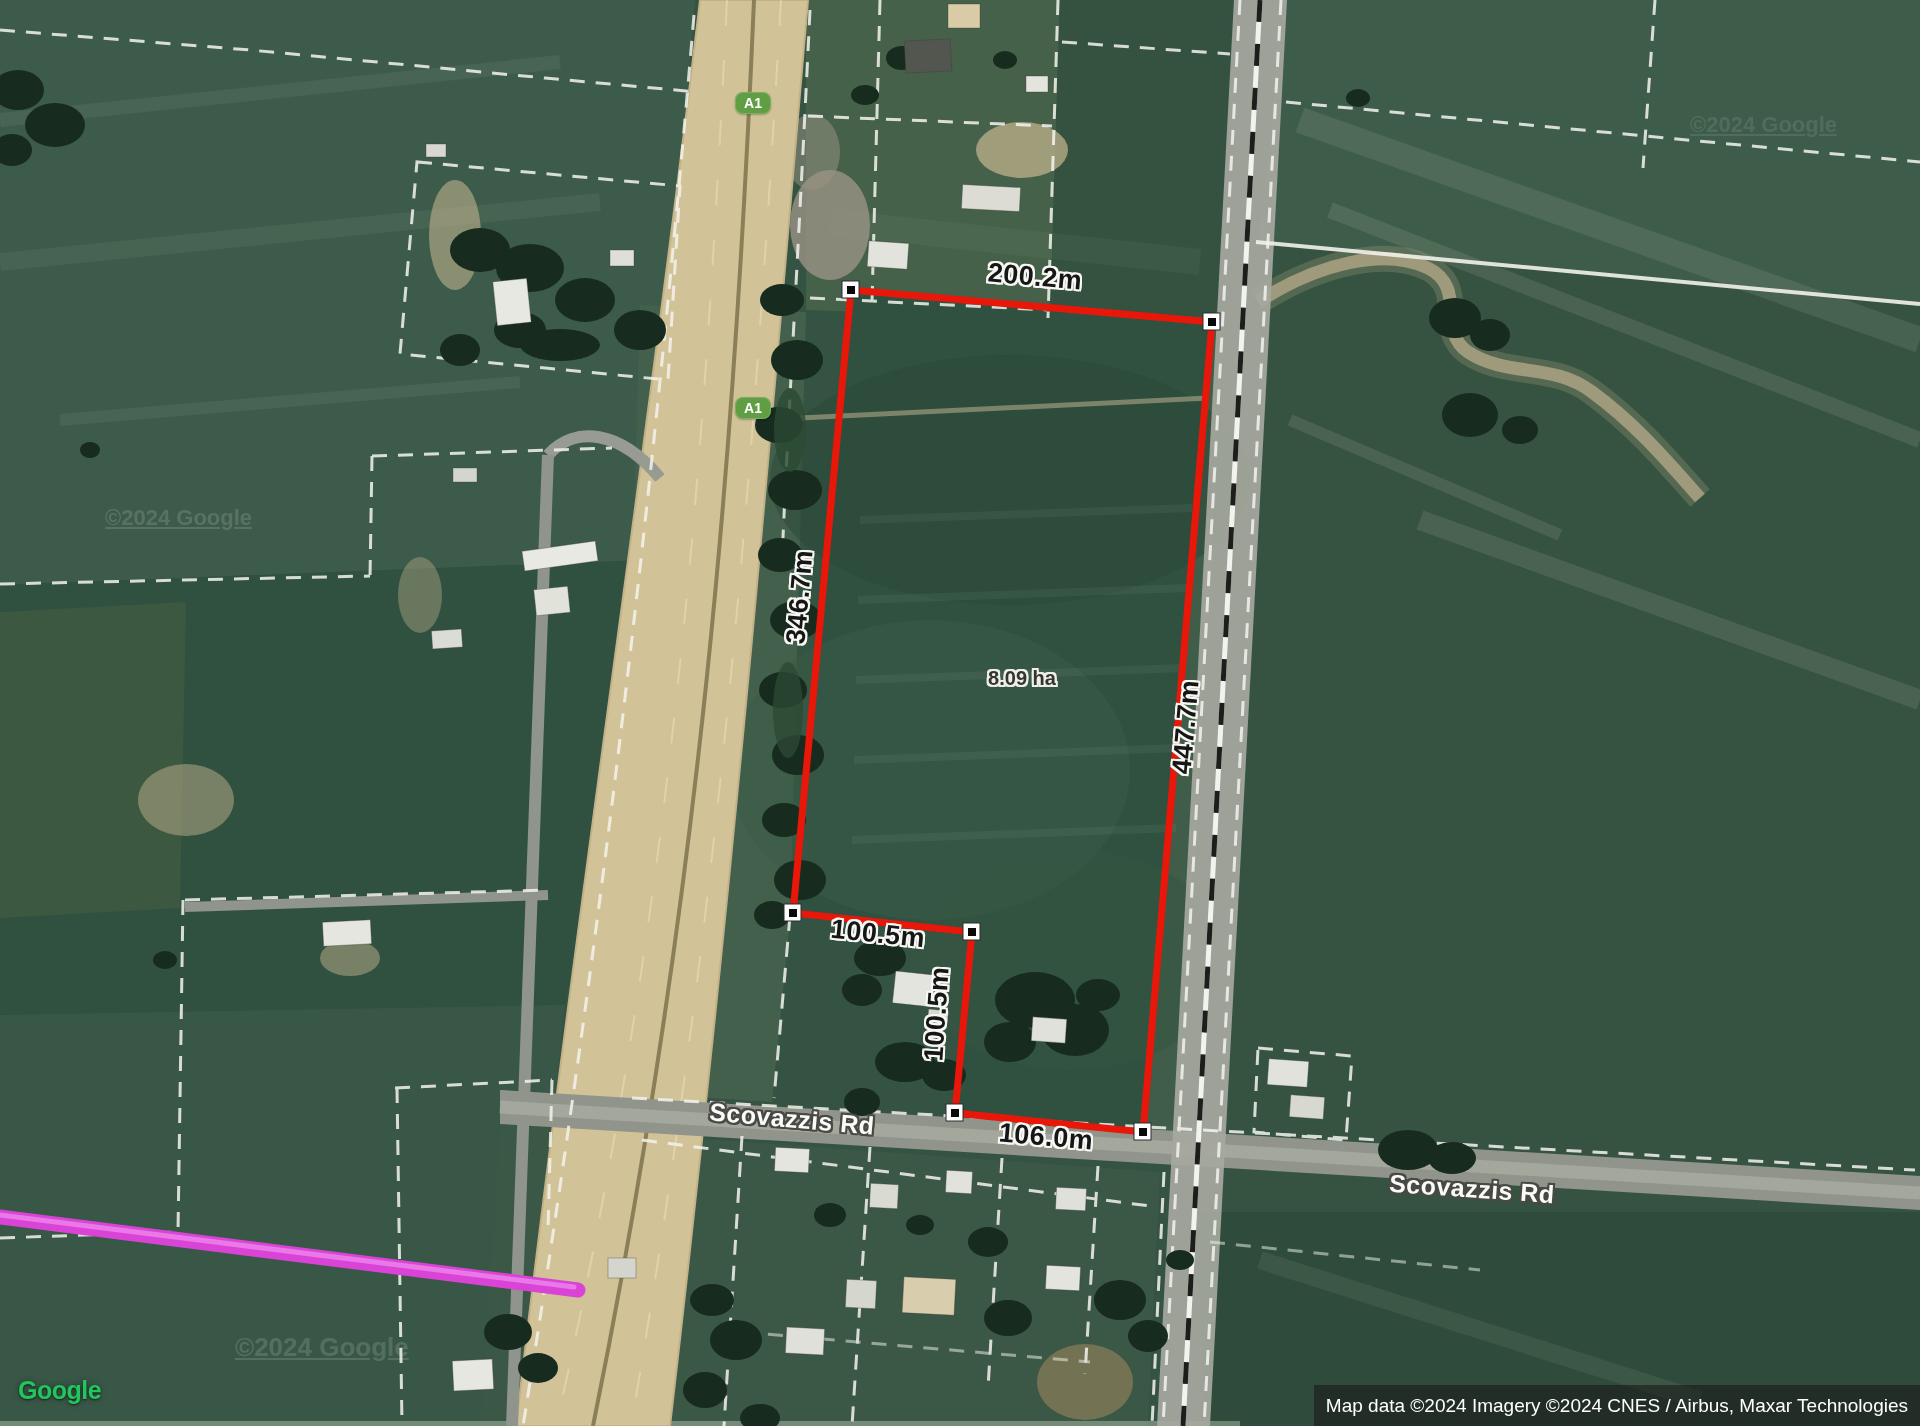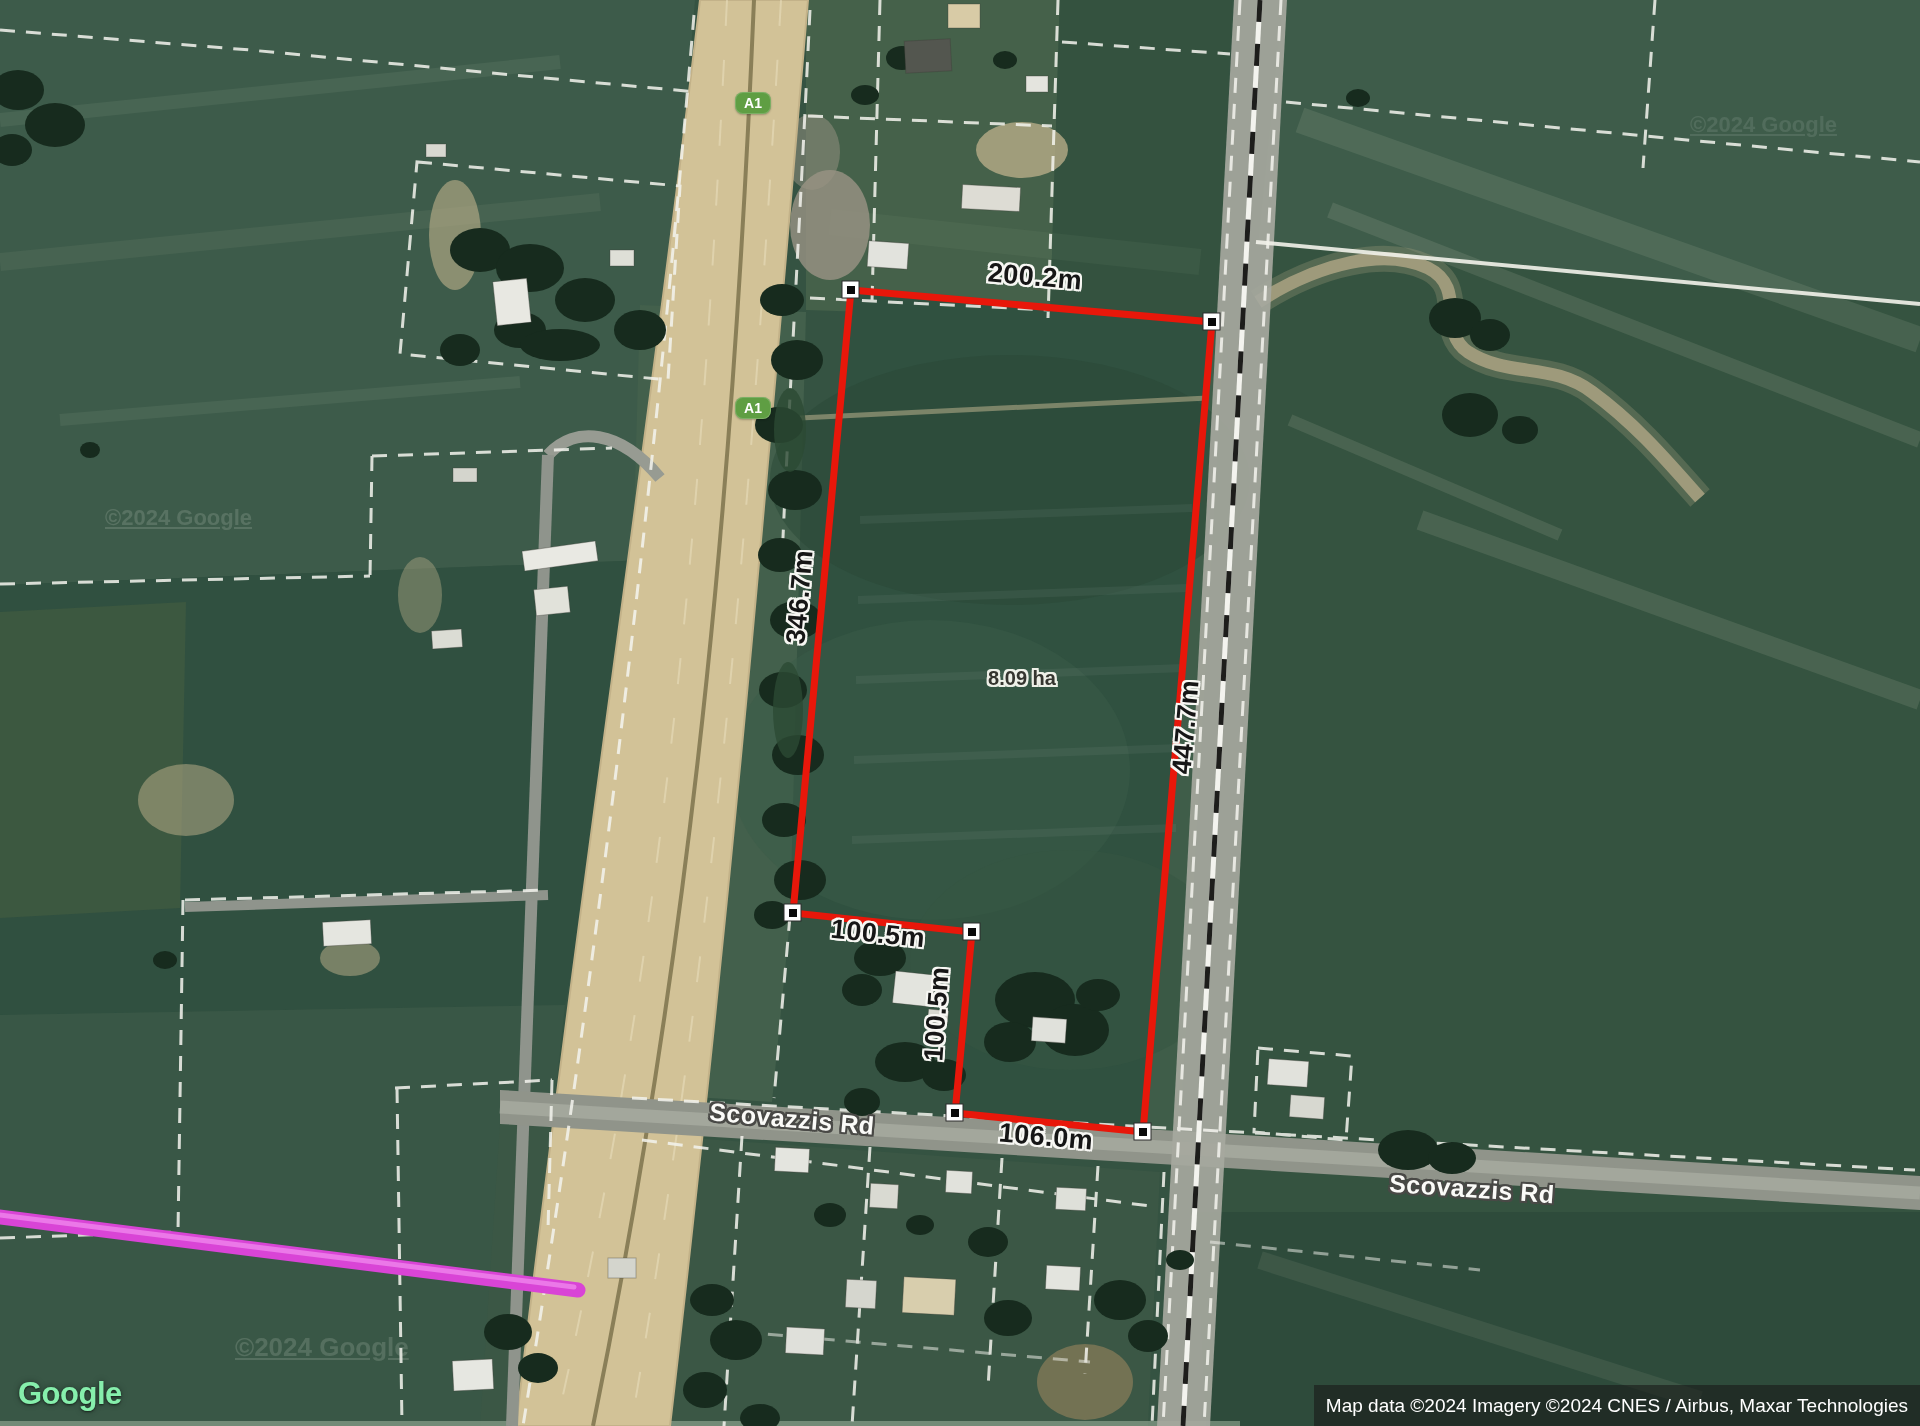--- a/index.html
+++ b/index.html
@@ -37,22 +37,22 @@
     background:#5f9e43; color:#ffffff; font-size:14px; font-weight:bold;
     display:flex; align-items:center; justify-content:center;
     box-shadow: inset 0 0 0 1px rgba(255,255,255,.18), 0 1px 2px rgba(0,0,0,.25);
   }
   .wmark {
     position:absolute; white-space:nowrap; font-weight:bold; font-size:24px;
     color:rgba(225,232,220,.17);
     text-decoration:underline;
   }
   .glogo {
-    position:absolute; left:18px; top:1376px; font-size:31px; font-weight:bold;
-    color:#86efac; letter-spacing:-.5px;
+    position:absolute; left:18px; top:1376px; font-size:25px; font-weight:bold;
+    color:#22c55e; letter-spacing:-.5px;
     text-shadow:0 1px 2px rgba(0,0,0,.55), 0 0 6px rgba(0,0,0,.35);
   }
   .attrbar {
     position:absolute; right:0; bottom:0; height:41px; display:flex;
     align-items:center; padding:0 12px; background:rgba(26,28,26,.62);
     color:#fff; font-size:19px; white-space:nowrap;
   }
 </style>
 </head>
 <body>

